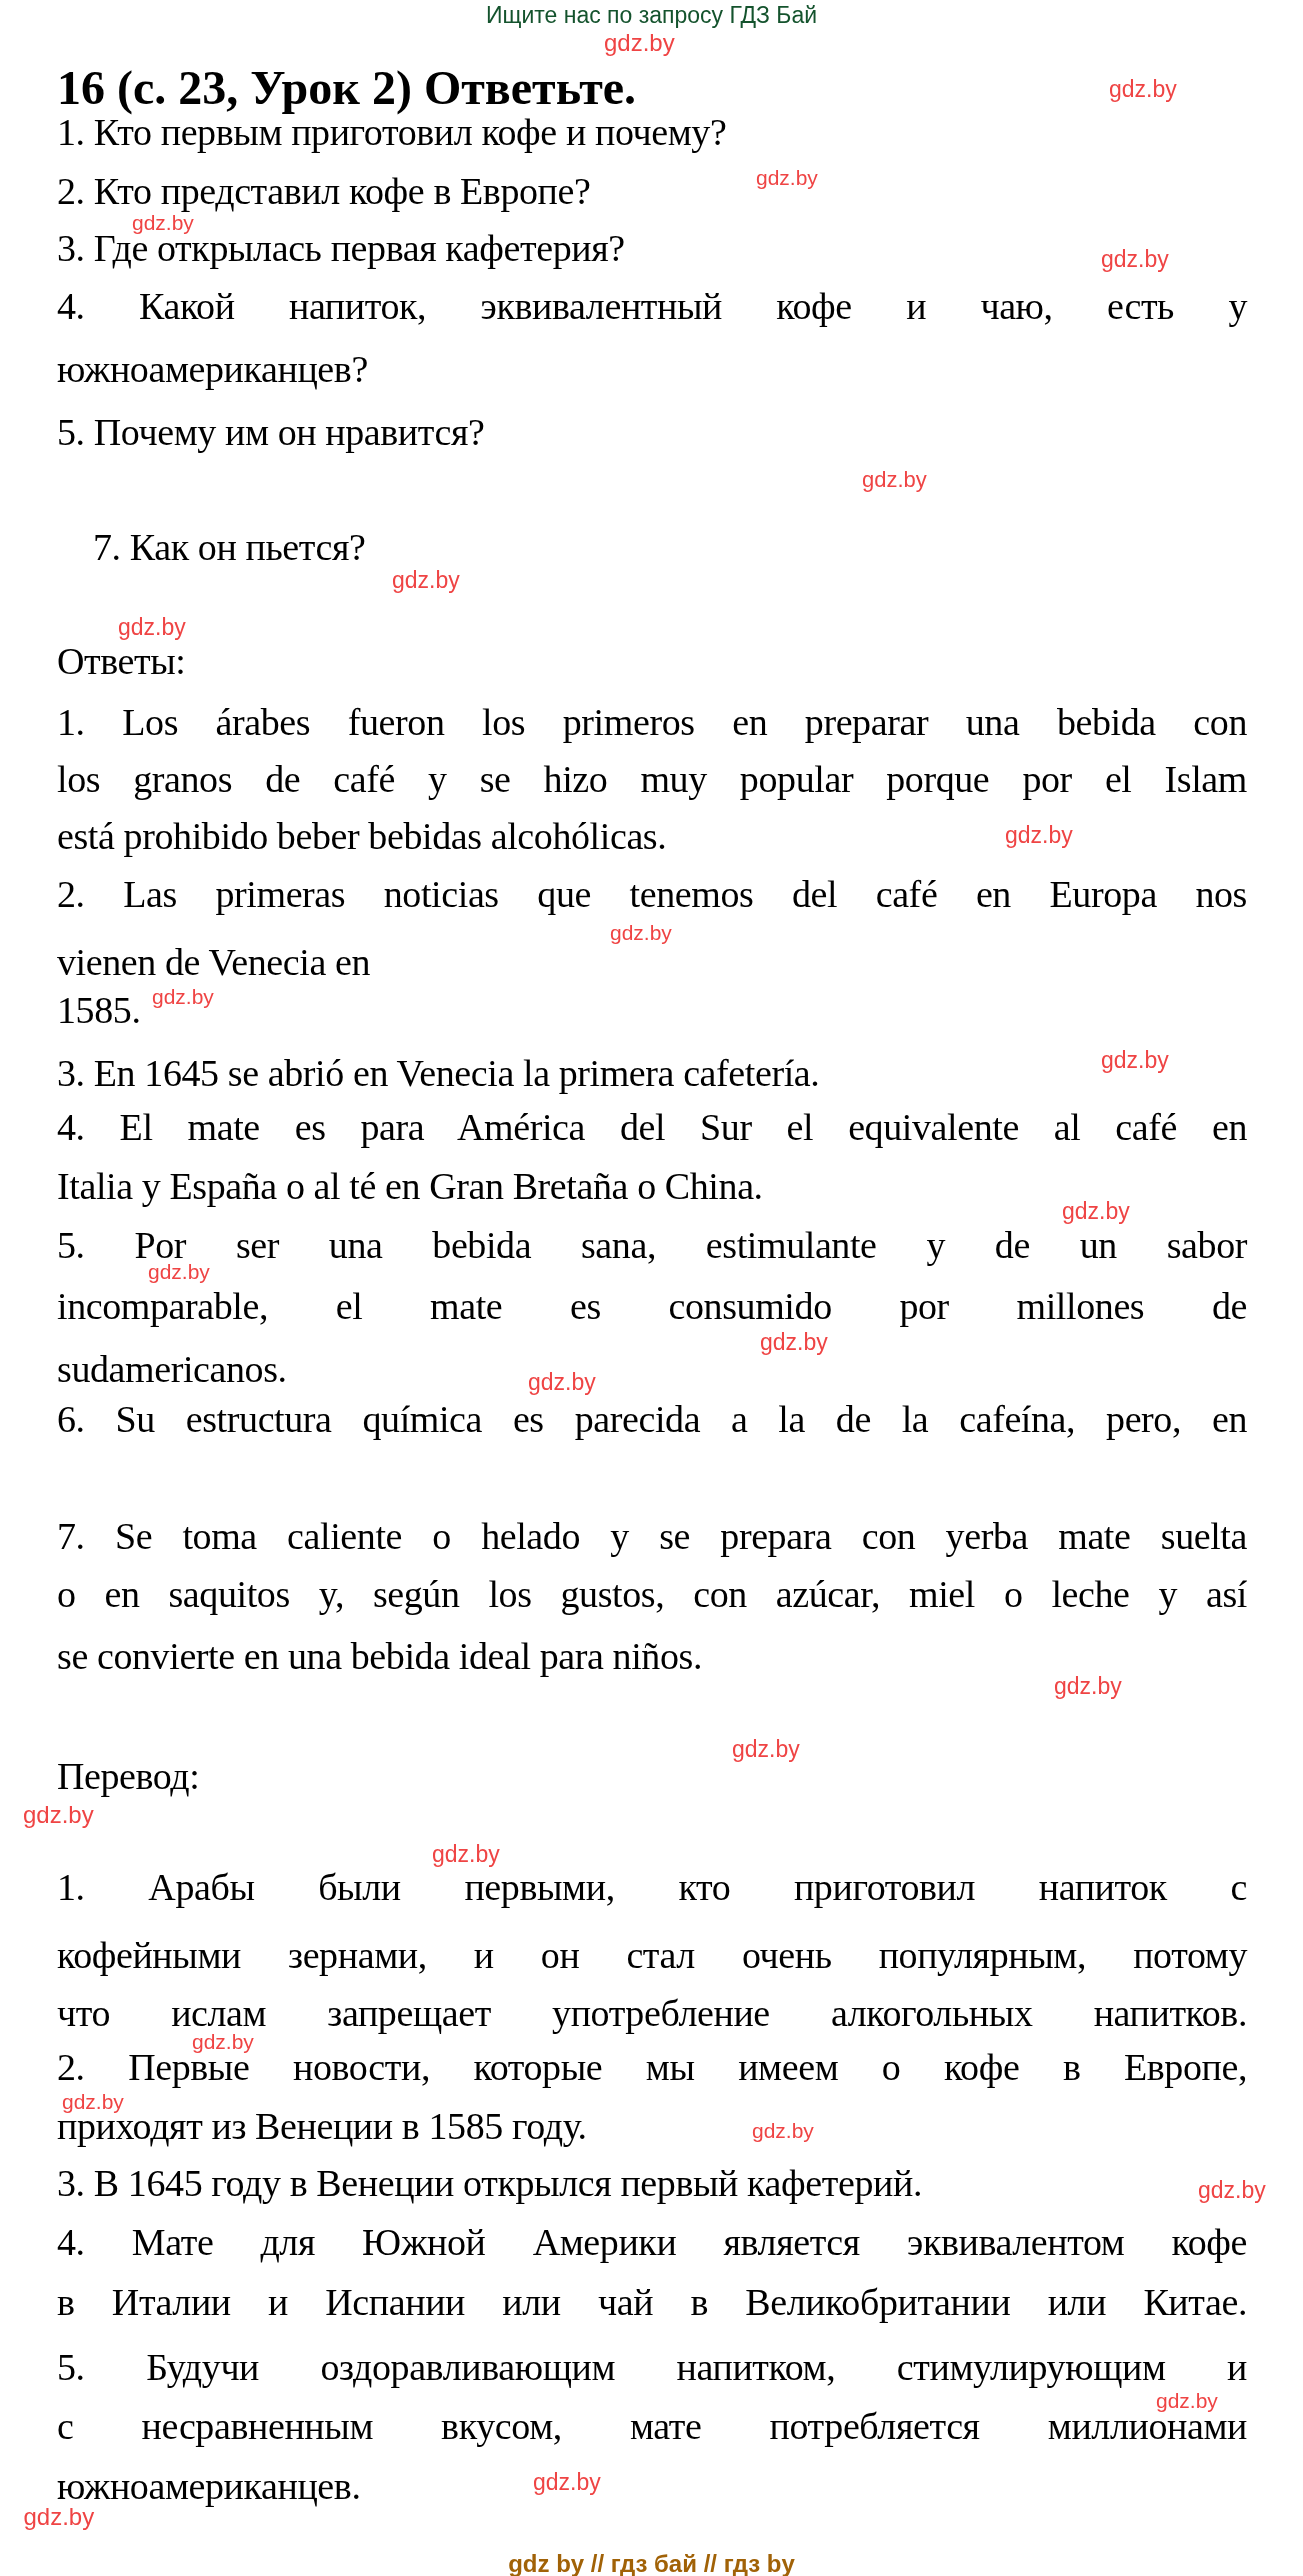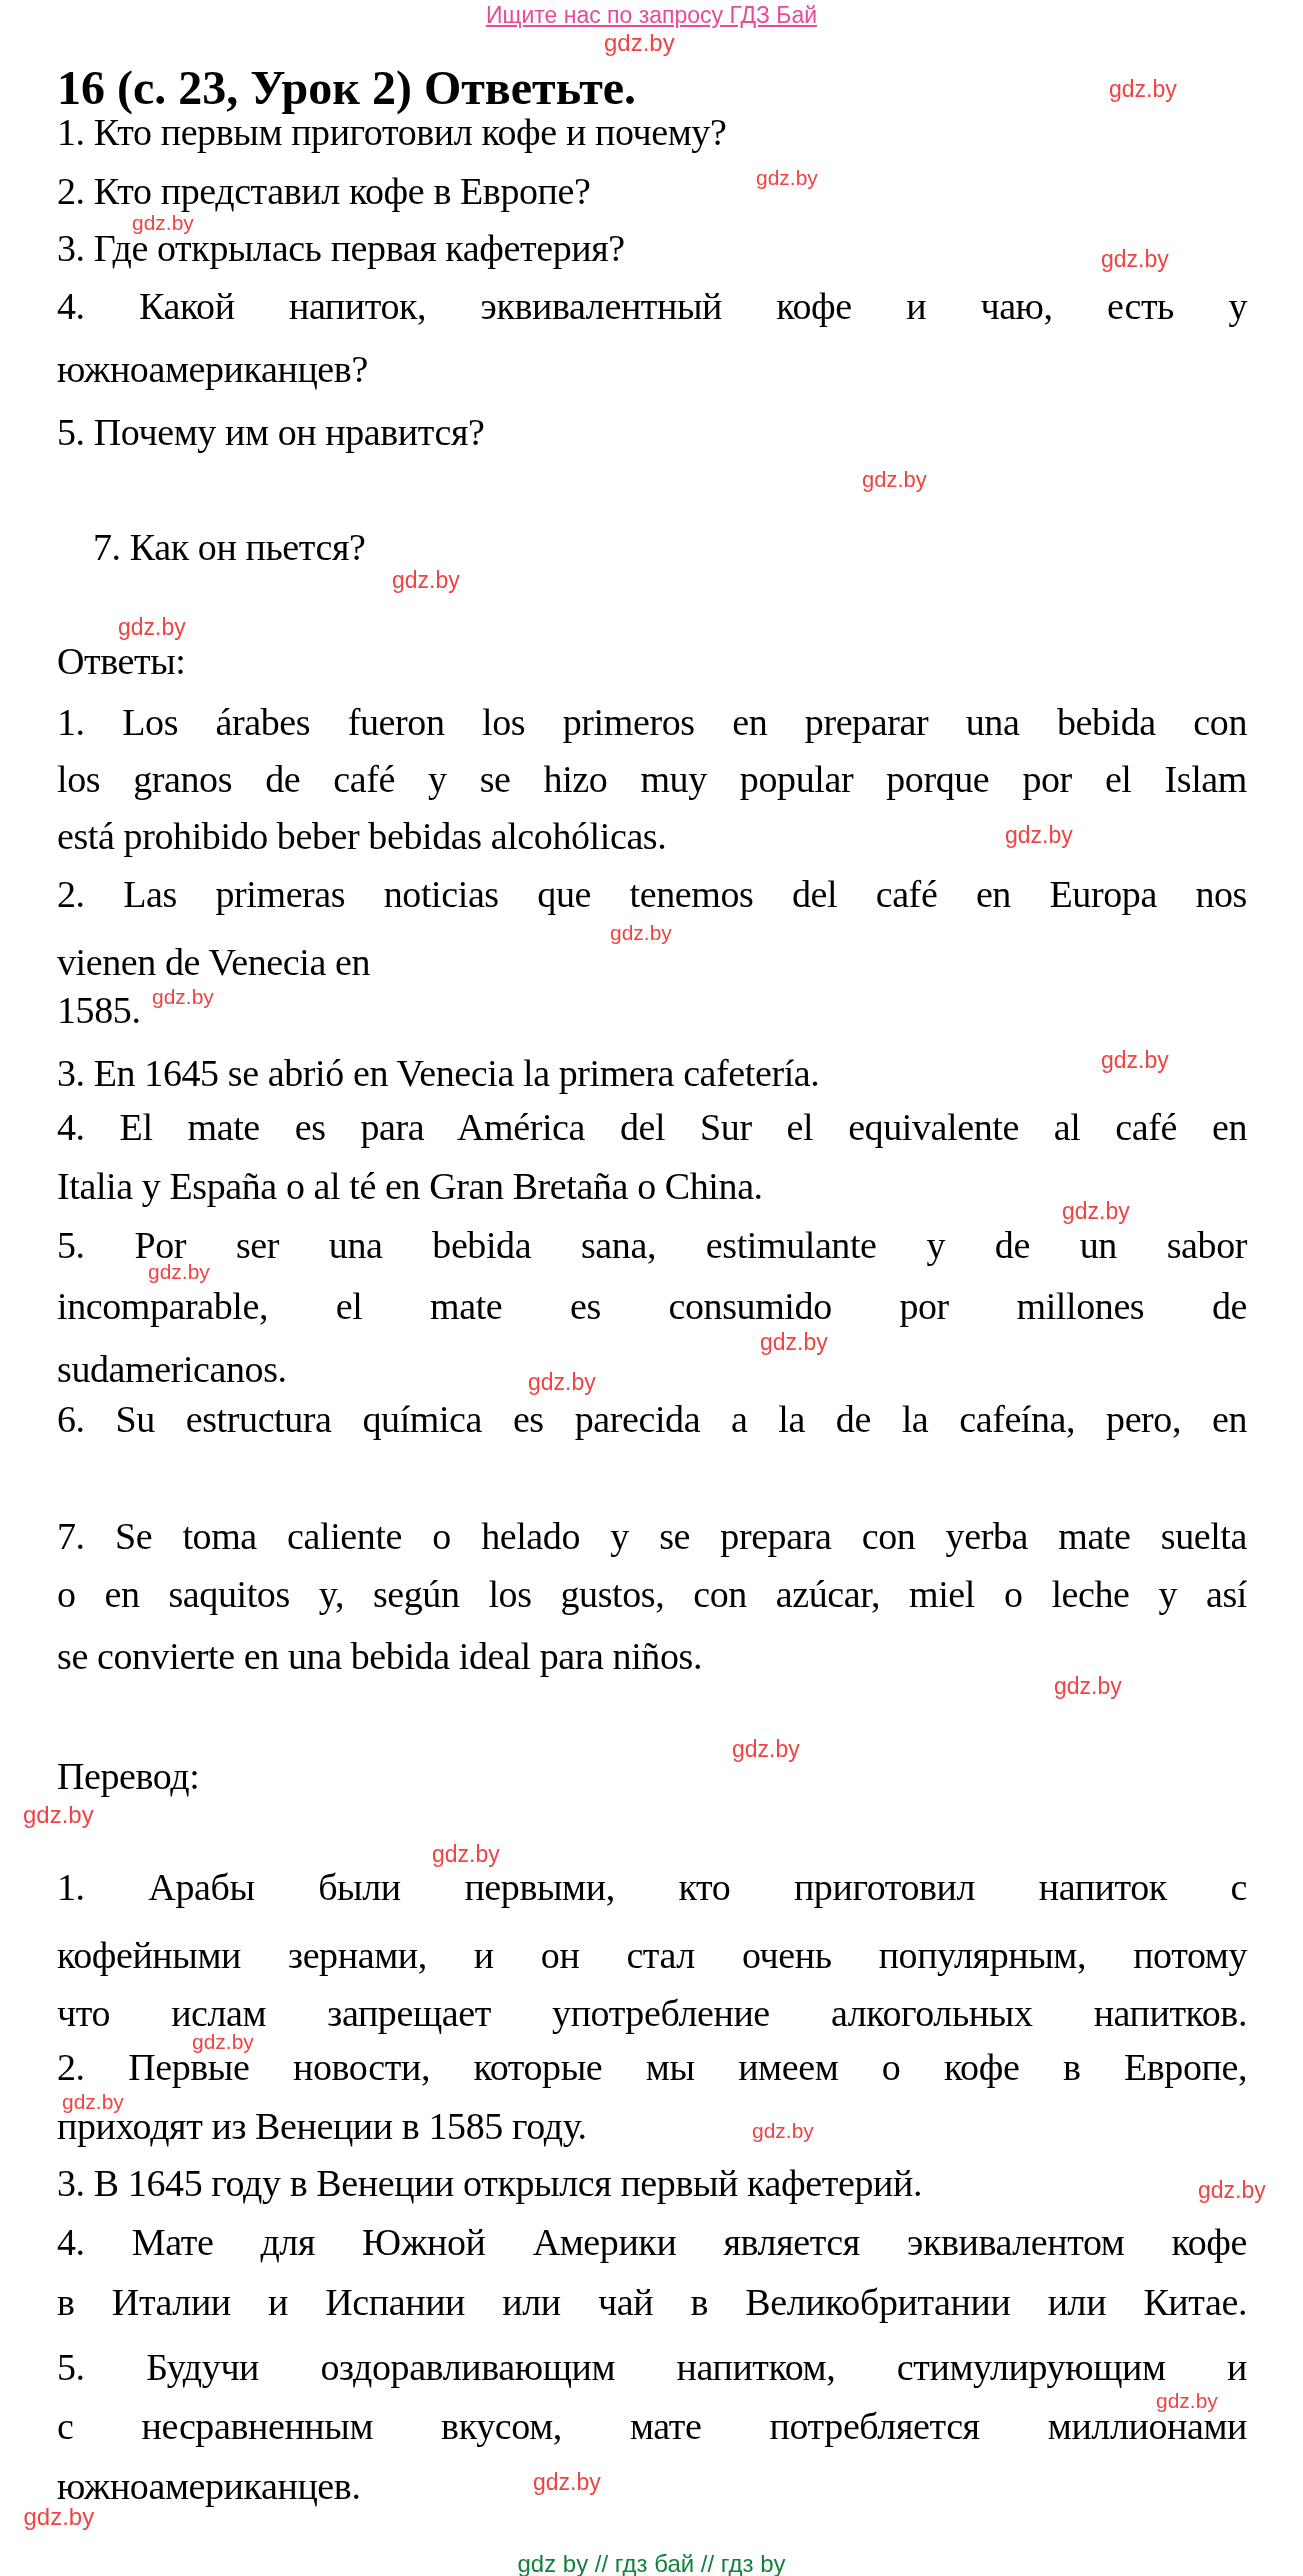--- a/index.html
+++ b/index.html
@@ -55,23 +55,23 @@
     text-align:center;
     font-family:"Liberation Sans", sans-serif;
     font-size:24px;
     line-height:1;
   }
 </style>
 </head>
 <body>
 
 <div class="page">
-  <div class="promo" style="color: #ec4899; text-decoration: underline;">Ищите нас по запросу ГДЗ Бай</div>
+  <div class="promo" style="color: #14532d;">Ищите нас по запросу ГДЗ Бай</div>
   <div class="title">16 (с. 23, Урок 2) Ответьте.</div>
-  <div class="footer" style="color: #15803d;">gdz by  //  гдз бай  //  гдз by</div>
+  <div class="footer" style="color: #a16207; font-weight: bold;">gdz by  //  гдз бай  //  гдз by</div>
 <div class="line" style="top: 113px;">1. Кто первым приготовил кофе и почему?</div>
     <div class="line" style="top: 172px;">2. Кто представил кофе в Европе?</div>
     <div class="line" style="top: 229px;">3. Где открылась первая кафетерия?</div>
     <div class="line just" style="top: 287px;">4. Какой напиток, эквивалентный кофе и чаю, есть у</div>
     <div class="line" style="top: 350px;">южноамериканцев?</div>
     <div class="line" style="top: 413px;">5. Почему им он нравится?</div>
     <div class="line" style="top: 528px; margin-left: 36px;">7. Как он пьется?</div>
     <div class="line" style="top: 642px;">Ответы:</div>
     <div class="line just" style="top: 703px;">1. Los árabes fueron los primeros en preparar una bebida con</div>
     <div class="line just" style="top: 760px;">los granos de café y se hizo muy popular porque por el Islam</div>

